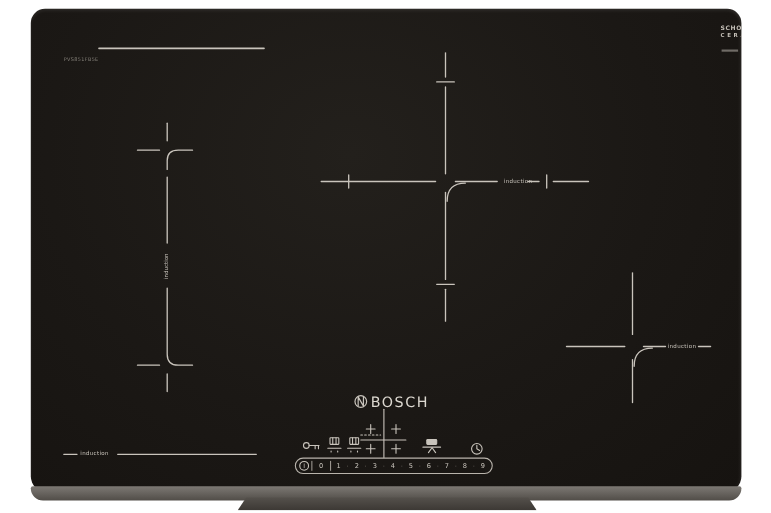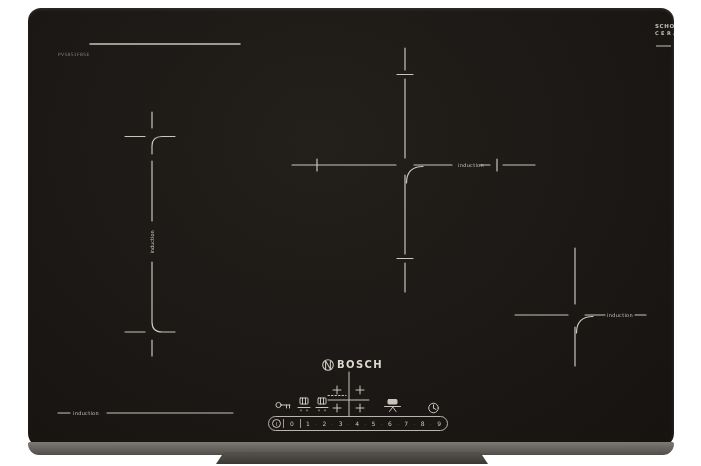--- a/index.html
+++ b/index.html
@@ -26,21 +26,21 @@
 
   svg.markings { position:absolute; inset:0; width:646px; height:440px; }
 
   .txt { position:absolute; color:#c9c4bc; white-space:nowrap; }
   .model { left:30px; top:44px; font-size:4.5px; letter-spacing:0.3px; color:#837f78; }
   .schott { left:627px; top:15px; text-align:left; color:#c3beb6; }
   .schott .l1 { font-size:5.5px; font-weight:bold; letter-spacing:0.6px; }
   .schott .l2 { font-size:5px; font-weight:bold; letter-spacing:2.4px; margin-top:1px; }
   .schott-sub { position:absolute; left:628px; top:37px; width:15px; height:2px; background:#6f6b66; }
 
-  .bosch-wordmark { left:309px; top:351px; font-size:10px; font-weight:bold; letter-spacing:1.4px; color:#dcd8d0; }
+  .bosch-wordmark { left:309px; top:351px; font-size:13px; font-weight:normal; letter-spacing:1.4px; color:#dcd8d0; }
 
   .ind { font-size:5px; letter-spacing:0.3px; transform:translateY(-50%); }
   .ind-center { left:430px; top:157px; }
   .ind-right  { left:579px; top:307px; }
   .ind-front  { left:45px;  top:405px; }
   .ind-rot    { left:124px; top:234px; transform:translate(-50%,-50%) rotate(-90deg); font-size:5px; }
 
   .slider {
     position:absolute; left:240px; top:408px; width:180px; height:15px;
     border:1px solid #b9b4ac; border-radius:8px;

